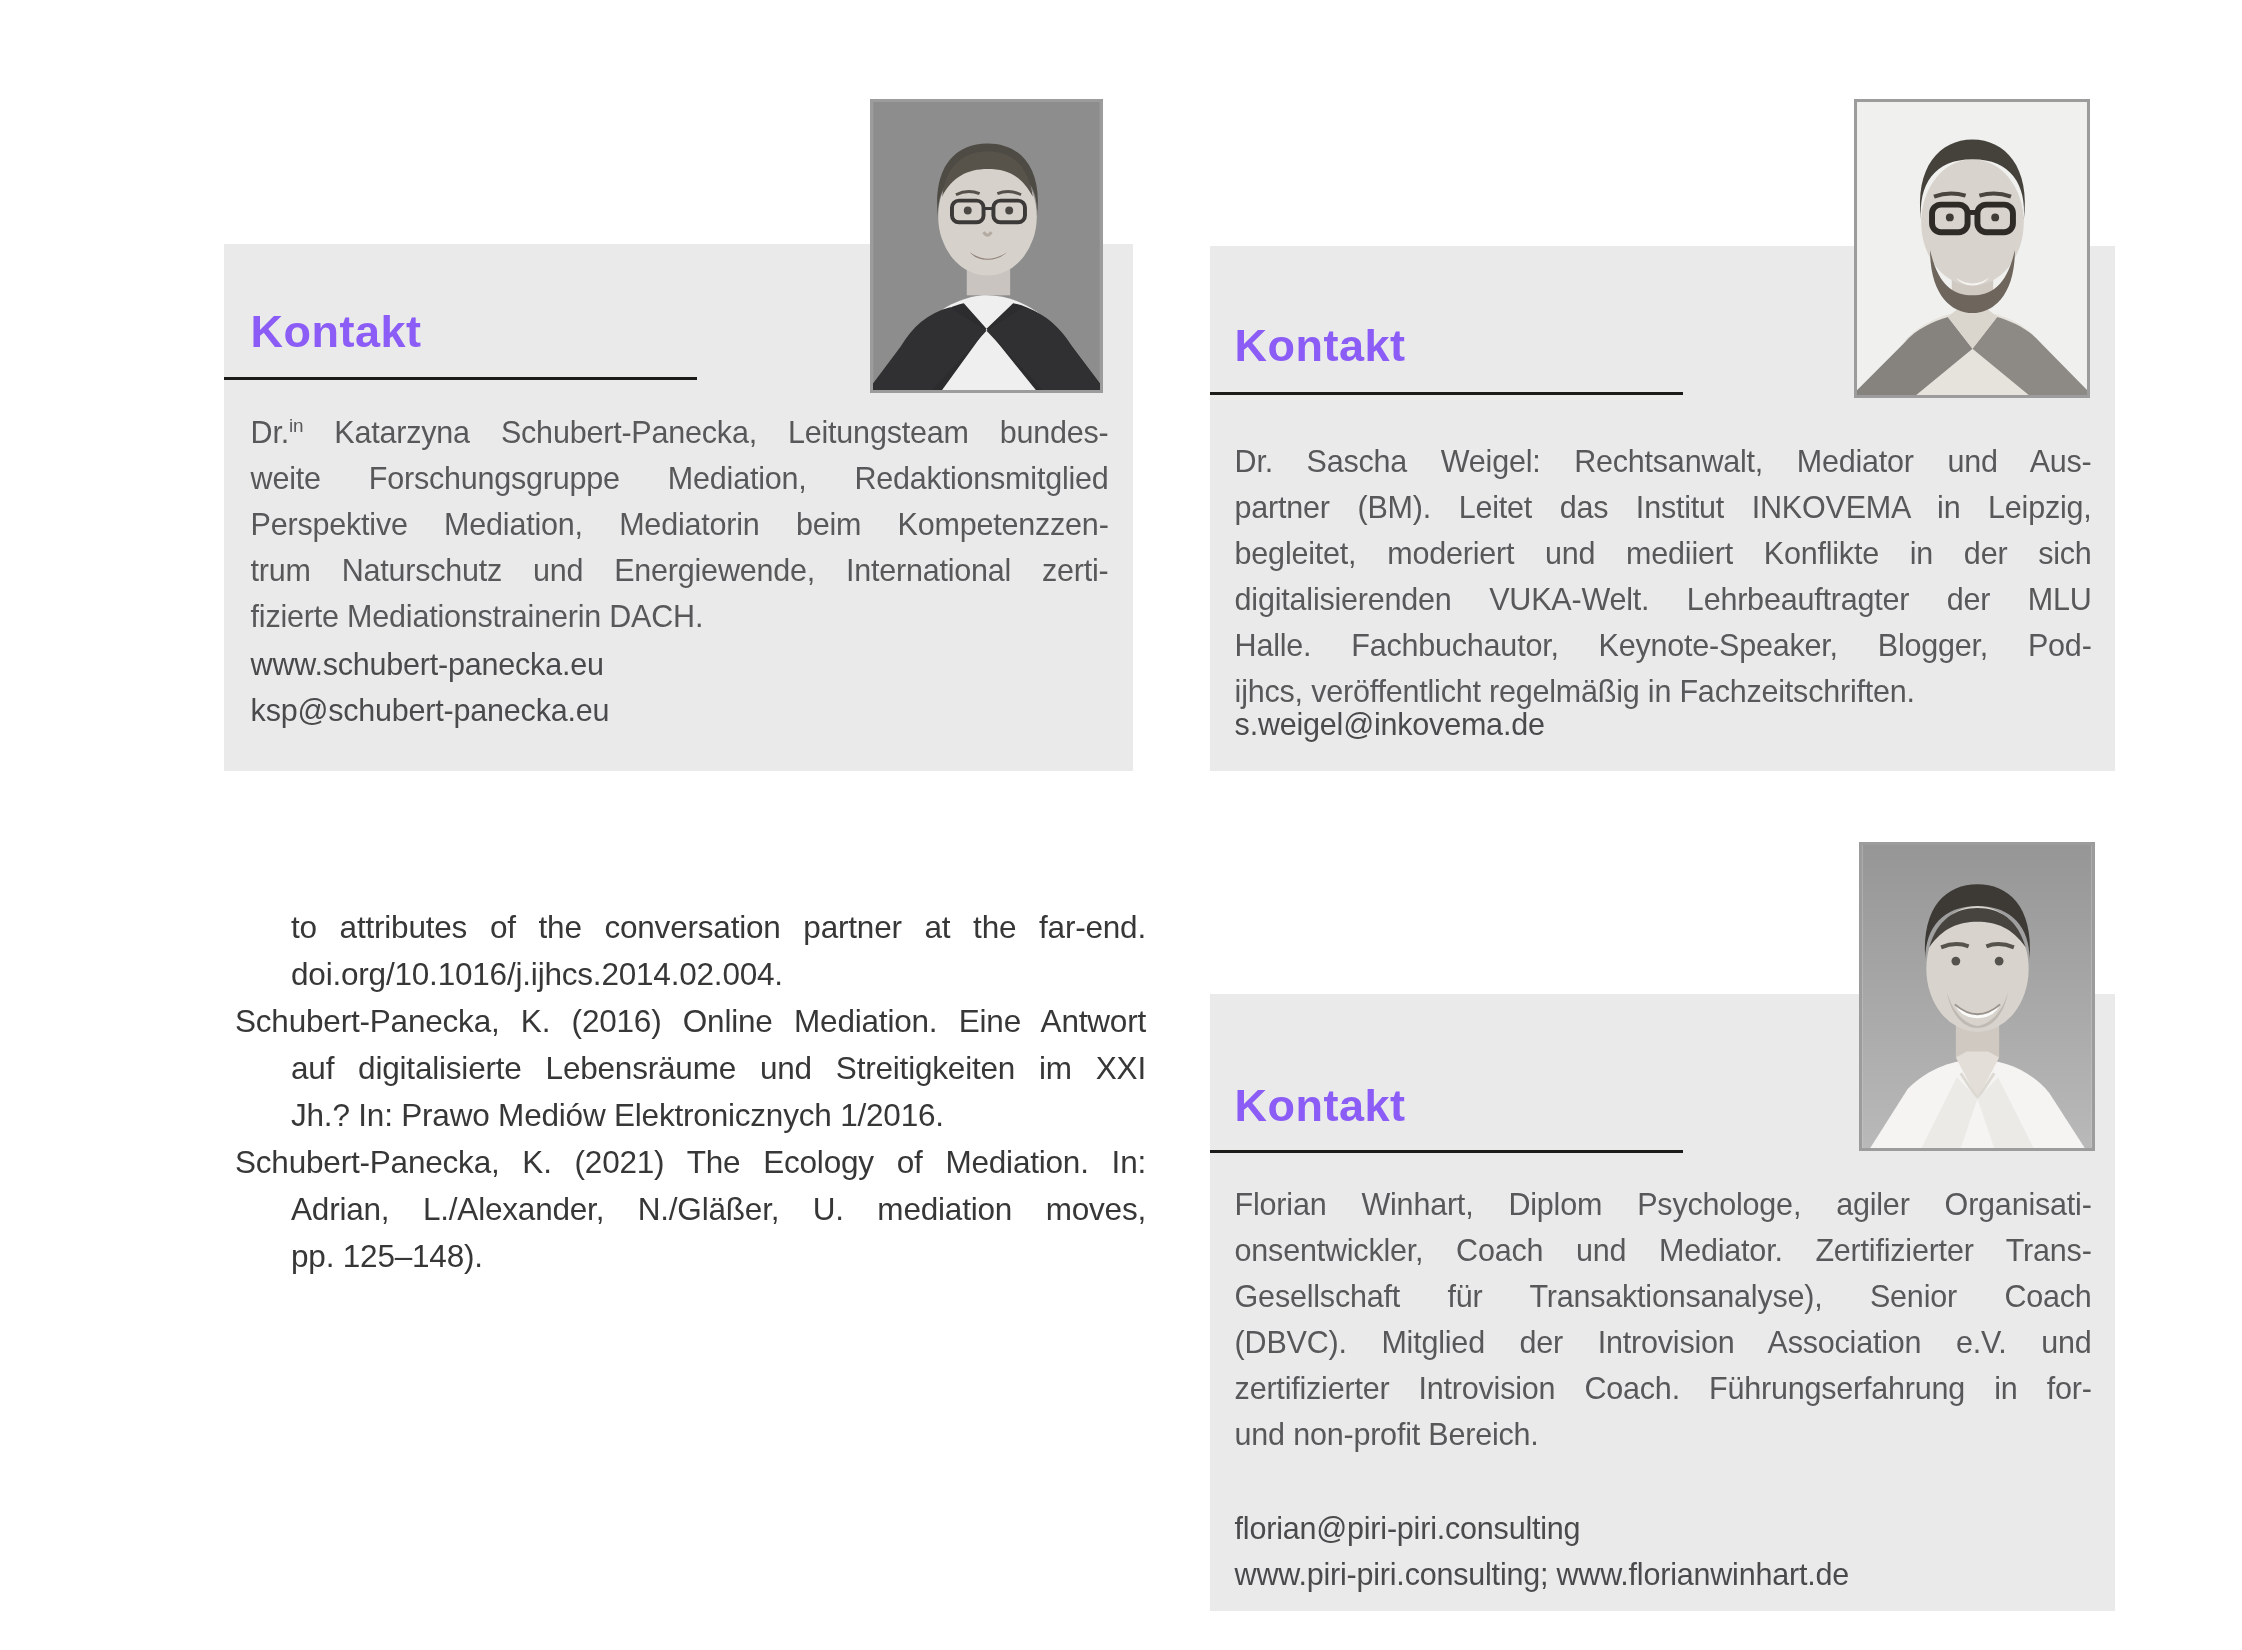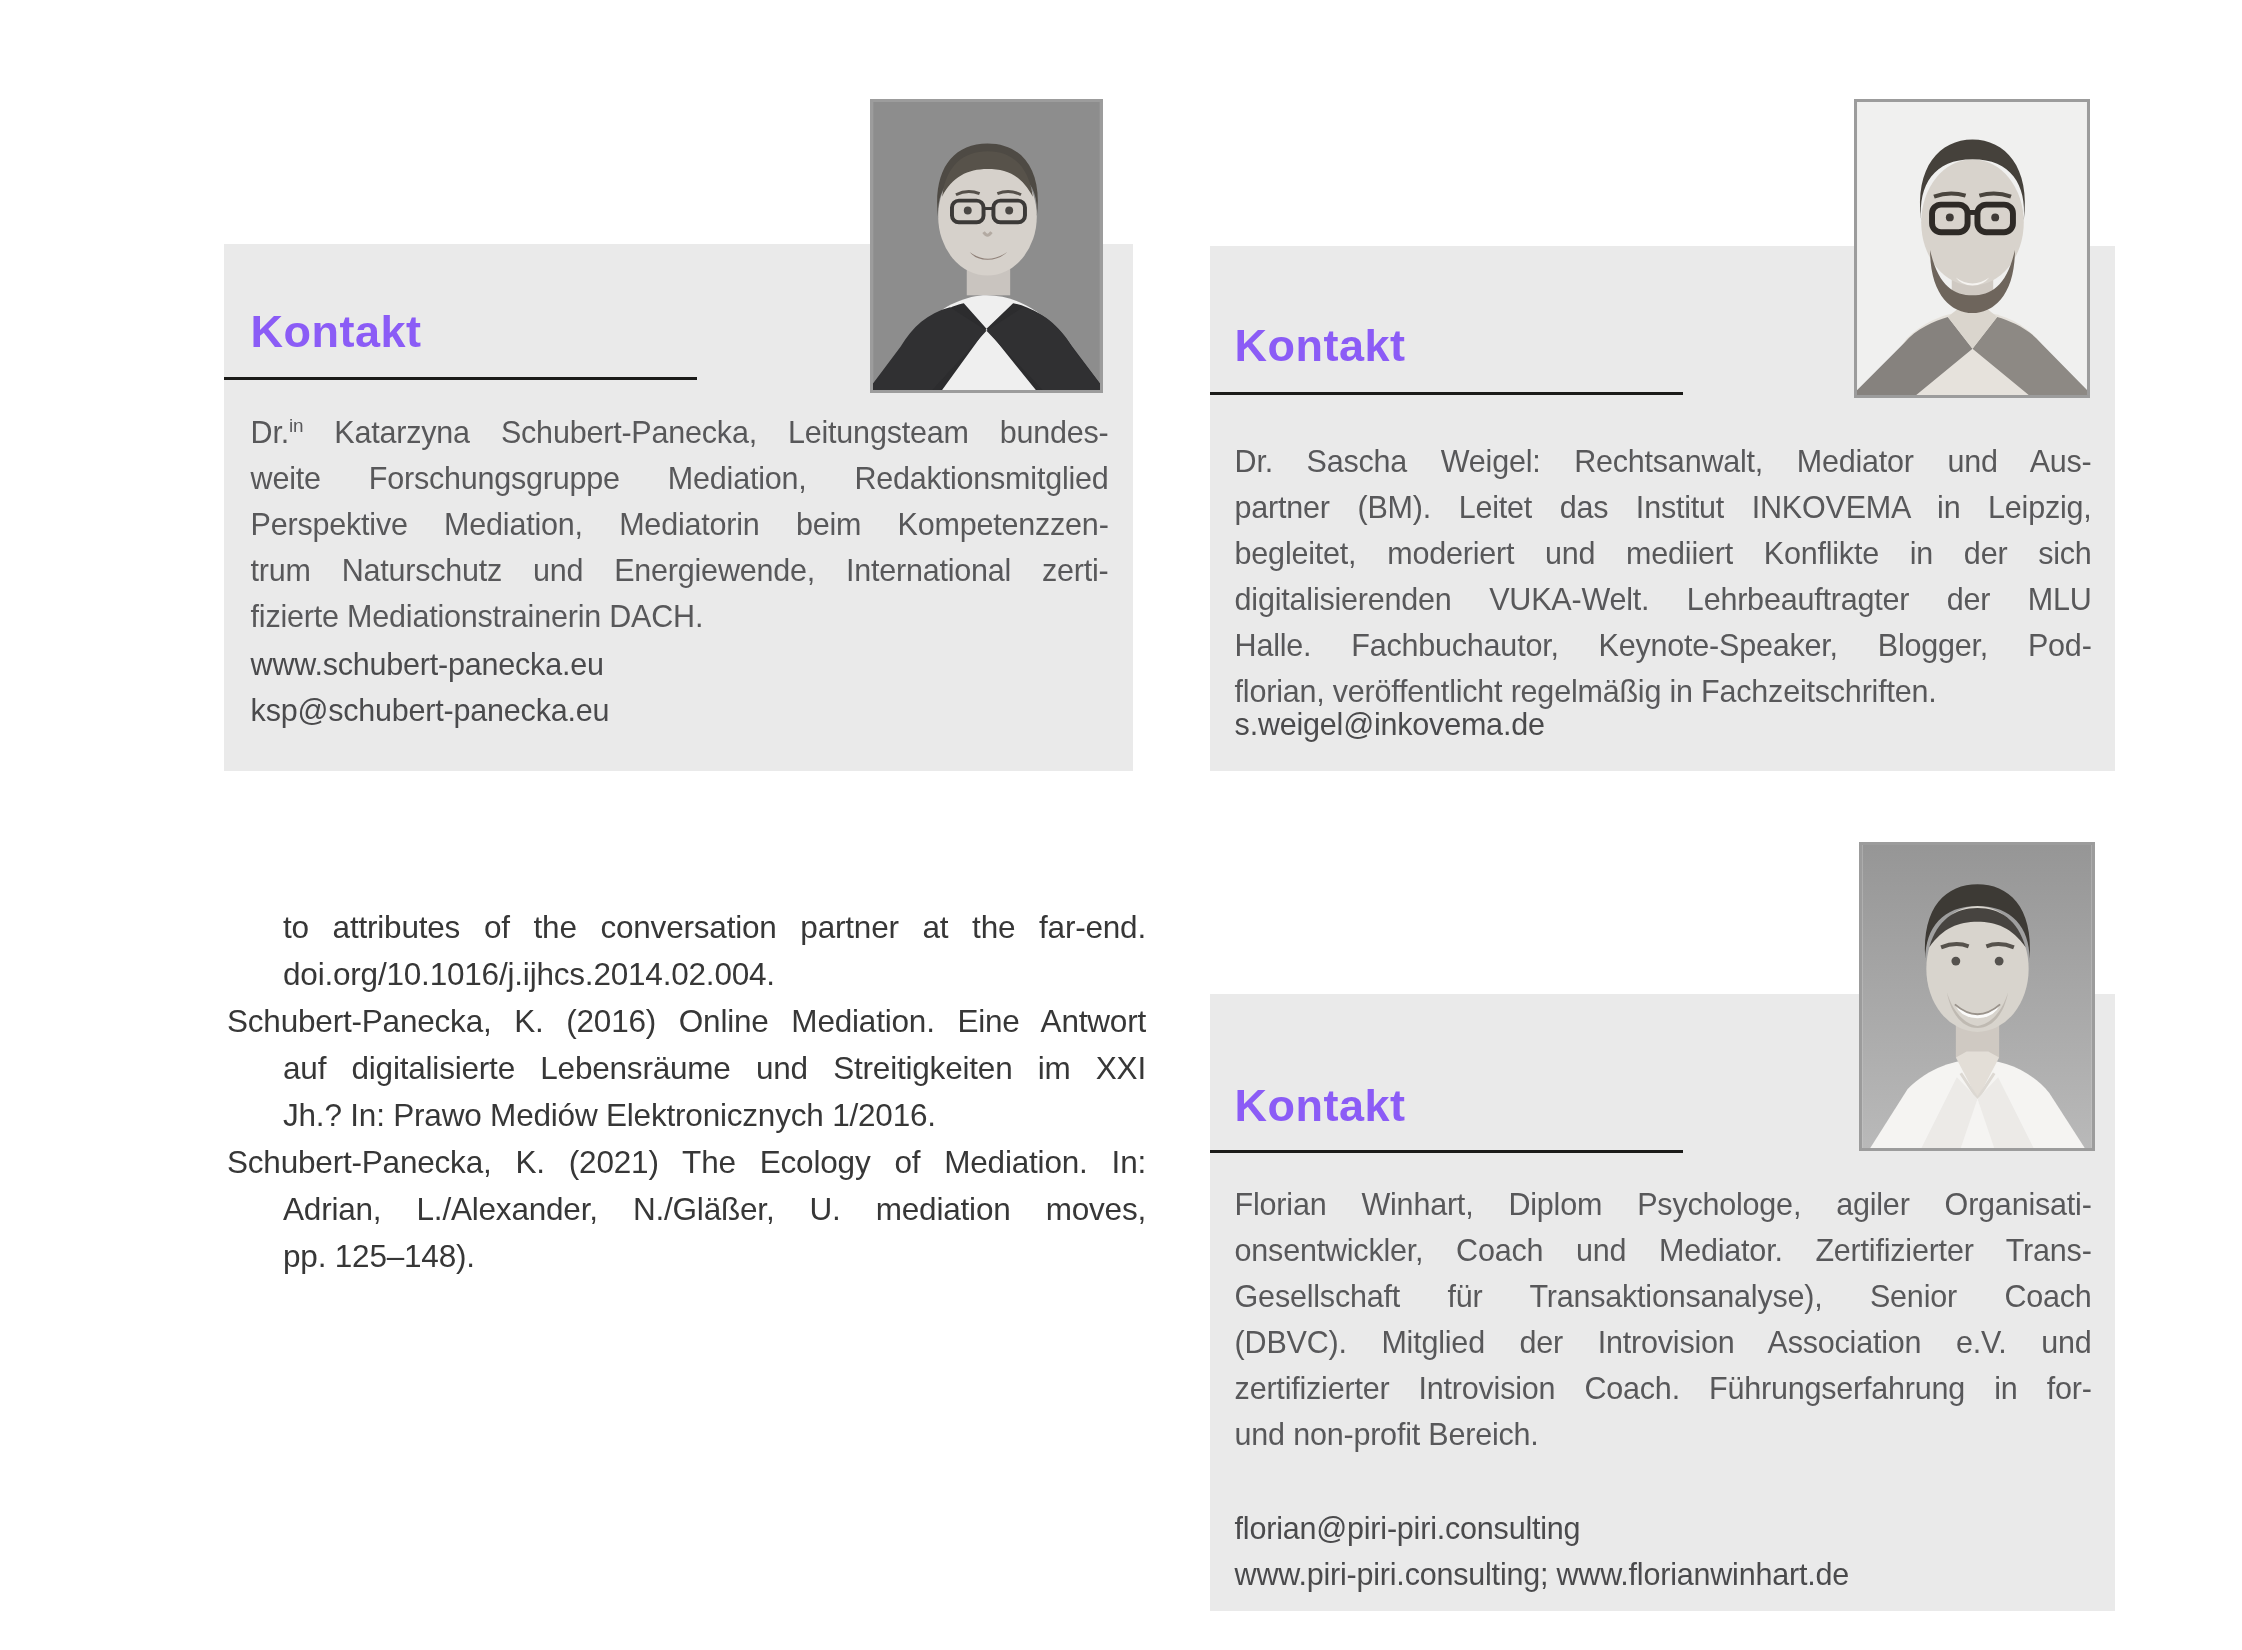--- a/index.html
+++ b/index.html
@@ -12,21 +12,21 @@
     position:absolute; left:26.6px; font-size:45px; font-weight:bold;
     color:#8b5cf6; line-height:1; letter-spacing:0.5px;
   }
   .kbox .rule { position:absolute; left:0; width:473px; height:0; border-top:3px solid #1b1b19; }
   .bio { position:absolute; font-size:30.5px; color:#58585a; letter-spacing:-0.2px; }
   .line { line-height:46px; white-space:normal; }
   .line.stretch { text-align:justify; text-align-last:justify; }
   .link-line { font-weight:normal; color:#4a4a4c; }
   sup { font-size:62%; line-height:0; }
   .refs { position:absolute; left:227px; top:904px; width:919px; font-size:31.5px; color:#373737; letter-spacing:-0.2px; }
-  .refs .line { line-height:47px; }
+  .refs .line { line-height:47px;margin-left:8px; }
   .refs .line.indent { padding-left:56px; }
   .photo { position:absolute; border:3.9px solid #9c9c9c; background:#cccccc; }
   .photo svg { display:block; }
 </style>
 </head>
 <body>
 
 <div class="page">
 
   <div class="kbox" style="left:224px; top:244px; width:909px; height:527px;">
@@ -47,21 +47,21 @@
 
   <div class="kbox" style="left:1210px; top:246px; width:905px; height:525px;">
     <div class="heading" style="top:77px; left:24.6px;">Kontakt</div>
     <div class="rule" style="top:146px;"></div>
     <div class="bio" style="left:24.6px; top:177px; width:857px;margin-top:15px;">
         <div class="line stretch">Dr. Sascha Weigel: Rechtsanwalt, Mediator und Aus-</div>
         <div class="line stretch">partner (BM). Leitet das Institut INKOVEMA in Leipzig,</div>
         <div class="line stretch">begleitet, moderiert und mediiert Konflikte in der sich</div>
         <div class="line stretch">digitalisierenden VUKA-Welt. Lehrbeauftragter der MLU</div>
         <div class="line stretch">Halle. Fachbuchautor, Keynote-Speaker, Blogger, Pod-</div>
-        <div class="line">florian, veröffentlicht regelmäßig in Fachzeitschriften.</div>
+        <div class="line">ijhcs, veröffentlicht regelmäßig in Fachzeitschriften.</div>
       </div>
     <div class="bio" style="left:24.6px; top:455px; width:857px;">
         <div class="line link-line">s.weigel@inkovema.de</div>
       </div>
   </div>
 
   <div class="kbox" style="left:1210px; top:994px; width:905px; height:617px;">
     <div class="heading" style="top:89px; left:24.6px;">Kontakt</div>
     <div class="rule" style="top:156px;"></div>
     <div class="bio" style="left:24.6px; top:187px; width:857px;">

